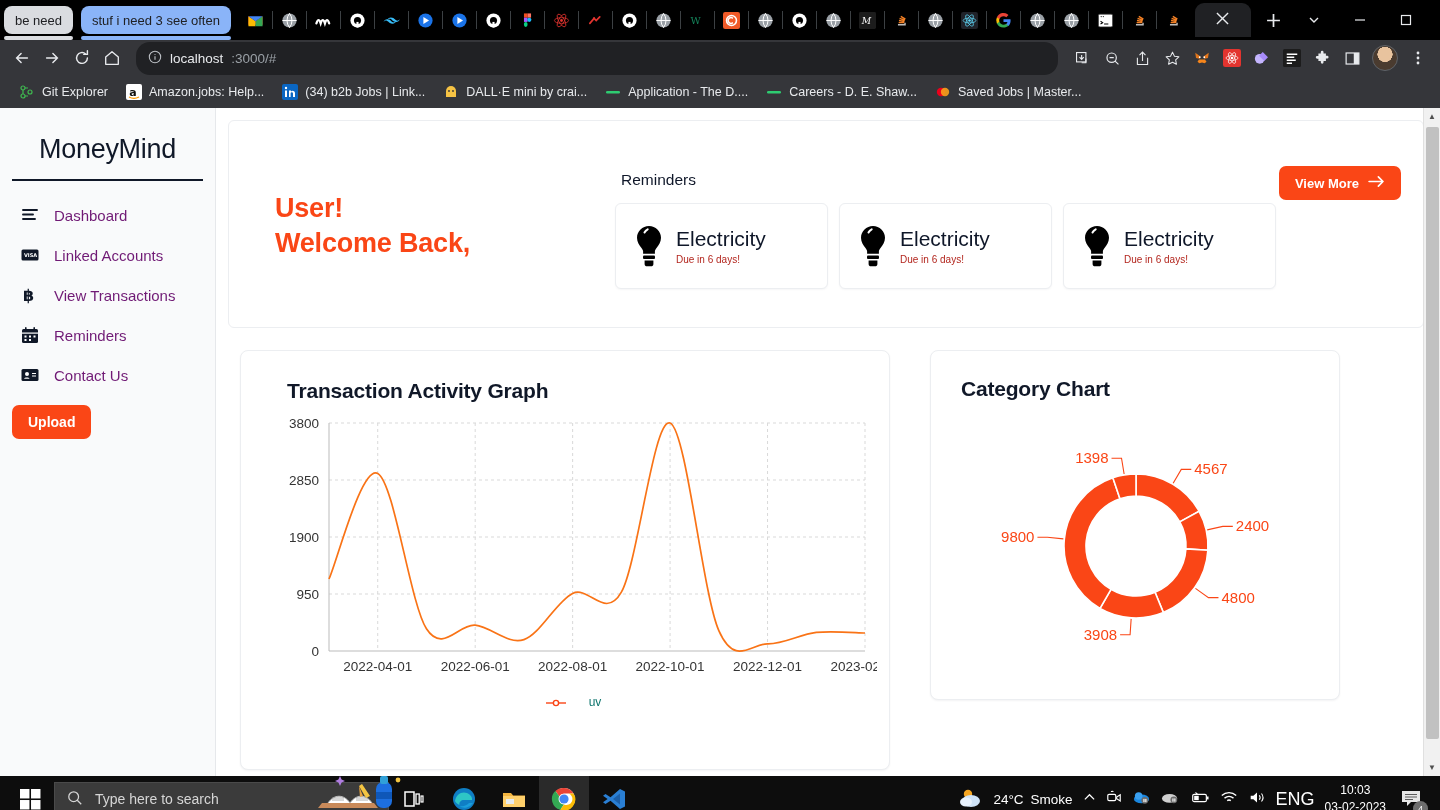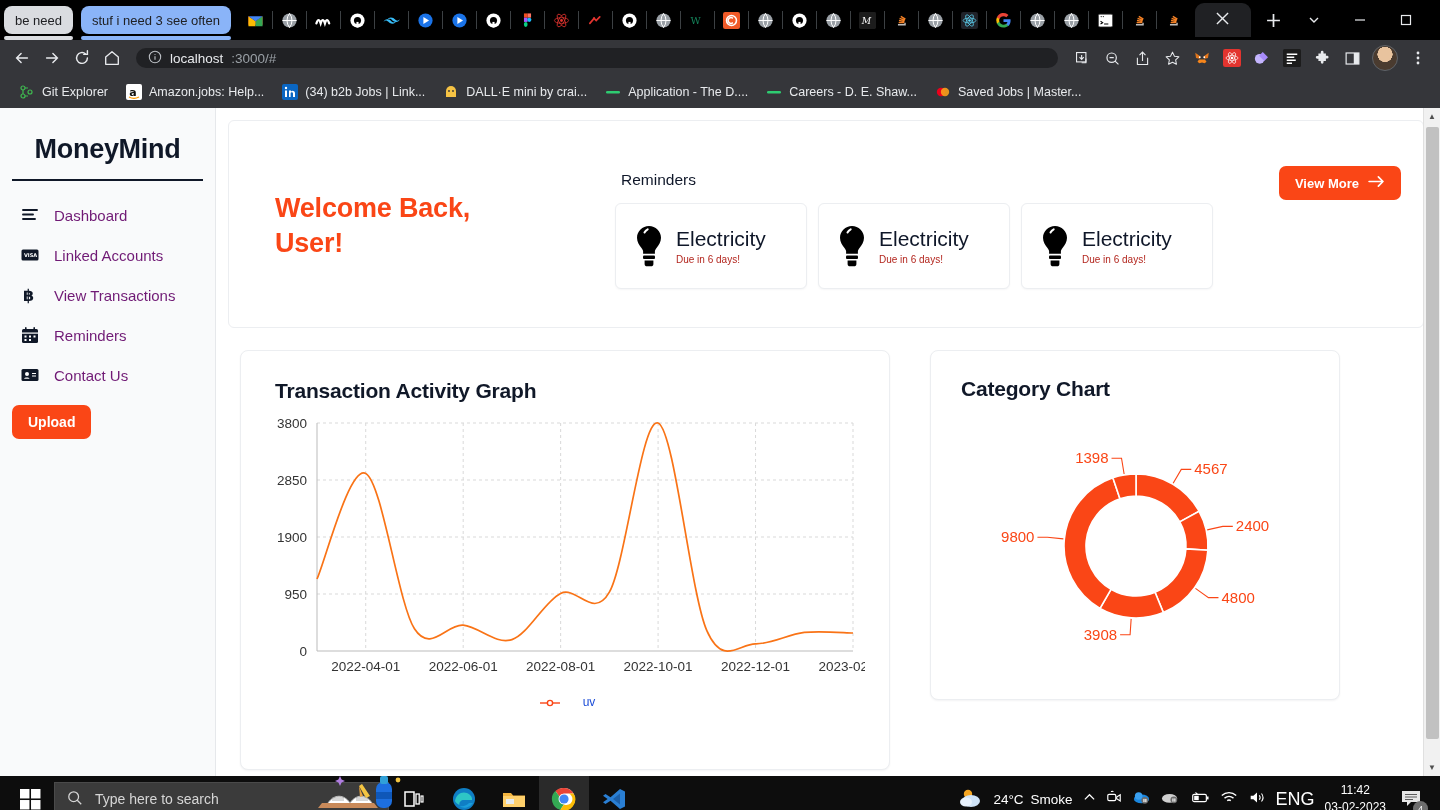--- a/index.html
+++ b/index.html
@@ -57,21 +57,21 @@
 
   .toolbar {
     height: 36px; background: #35363a; display: flex; align-items: center;
     padding: 0 8px; gap: 2px;
   }
   .navbtn {
     width: 28px; height: 28px; display: flex; align-items: center; justify-content: center;
     color: #e8eaed; border-radius: 50%;
   }
   .omnibox {
-    flex: 1; height: 20px; background: #202124; border-radius: 14px;
+    flex: 1; height: 33px; background: #202124; border-radius: 14px;
     display: flex; align-items: center; padding: 0 12px; margin: 0 8px;
     color: #e8eaed; font-size: 13.5px; gap: 8px; min-width: 0;
   }
   .omnibox .host { color: #e8eaed; }
   .omnibox .rest { color: #9aa0a6; }
   .toolbar-right { display: flex; align-items: center; gap: 2px; }
   .ticon {
     width: 28px; height: 28px; display: flex; align-items: center; justify-content: center;
     color: #e8eaed; font-size: 14px;
   }
@@ -94,21 +94,21 @@
   
   .page {
     position: relative;
     height: 668px; background: #fff; display: flex;
   }
   .sidebar {
     width: 216px; background: #f9fafb; border-right: 1px solid #e6e8eb;
     padding: 26px 0 0 0; flex: 0 0 216px;
   }
   .brand {
-    font-size: 27px; font-weight: 700; color: #101828; text-align: center;
+    font-size: 27px; font-weight: 400; color: #101828; text-align: center;
     letter-spacing: -0.3px; padding-bottom: 14px;
   }
   .brand-rule { height: 2px; background: #101828; margin: 0 12px 14px 12px; }
   .navitem {
     display: flex; align-items: center; gap: 14px;
     padding: 10px 0 10px 20px; font-size: 15px; color: #701a75; font-weight: 500;
   }
   .navico { width: 20px; height: 20px; flex: 0 0 20px; display: block; }
   .upload-btn {
     margin: 10px 0 0 12px; background: #fa4616; color: #fff; border: none;
@@ -133,42 +133,42 @@
   .viewmore {
     position: absolute; right: 22px; top: 45px; background: #fa4616; color: #fff;
     border: none; border-radius: 7px; padding: 9px 16px; font-size: 13px; font-weight: 700;
     display: flex; align-items: center; gap: 9px; font-family: "Liberation Sans", sans-serif;
     cursor: pointer;
   }
   .rem-row {
     position: absolute; left: 386px; top: 82px; display: flex; gap: 11px;
   }
   .rem-card {
-    width: 192px; height: 86px; border: 1px solid #eceef1; border-radius: 6px;
+    width: 213px; height: 86px; border: 1px solid #eceef1; border-radius: 6px;
     background: #fff; display: flex; align-items: center; gap: 10px; padding: 12px 16px;
     box-shadow: 0 1px 2px rgba(16,24,40,.04);
   }
   .bulb { width: 34px; height: 44px; flex: 0 0 34px; }
   .rem-txt .title { font-size: 21px; color: #0f1729; line-height: 1.1; }
   .rem-txt .due { font-size: 10px; color: #b3261e; margin-top: 4px; }
 
   .charts-row { display: flex; gap: 0; padding: 22px 16px 0 24px; }
   .chart-card {
     border: 1px solid #eceef1; border-radius: 8px; background: #fff;
     box-shadow: 0 1px 2px rgba(16,24,40,.05);
   }
-  .chart-card.line { width: 650px; height: 420px; padding: 28px 0 0 4px; }
+  .chart-card.line { width: 650px; height: 420px; padding: 28px 0 0 16px; }
   .chart-card.pie  { width: 410px; height: 350px; margin-left: 40px; padding: 26px 0 0 0; }
   .card-title {
     font-size: 21px; font-weight: 700; color: #101828; padding-left: 30px;
     letter-spacing: -0.2px;
   }
   .legend {
     display: flex; align-items: center; justify-content: center; gap: 22px;
-    font-size: 12px; color: #1d4ed8; margin-top: -2px;
+    font-size: 12px; color: #0f766e; margin-top: -2px;
   }
   .legend-mark { width: 22px; height: 10px; display: block; }
 
   .scrollbar {
     position: absolute; right: 0; top: 0; width: 17px; height: 668px;
     background: #f1f1f1; border-left: 1px solid #e0e0e0;
   }
   .sb-arrow {
     height: 17px; display: flex; align-items: center; justify-content: center;
     color: #505050; font-size: 8px;
@@ -685,22 +685,22 @@
         <span>Contact Us</span>
       </div>
 
       <button class="upload-btn">Upload</button>
     </div>
 
     <div class="content">
 
       <div class="top-card">
         <div class="welcome">
+          <div>User!</div>
           <div>Welcome Back,</div>
-          <div>User!</div>
         </div>
 
         <div class="rem-label">Reminders</div>
 
         <button class="viewmore">
           <span>View More</span>
           <span><svg width="17" height="13" viewBox="0 0 18 14">
                 <path d="M1 7h15M11 2l5 5-5 5" stroke="#fff" stroke-width="1.8" fill="none" stroke-linecap="round" stroke-linejoin="round"></path>
               </svg></span>
         </button>
@@ -941,21 +941,21 @@
             <path d="M2 5.2a12 12 0 0116 0" stroke="#fff" stroke-width="1.5" fill="none"></path>
             <path d="M5 8.2a8 8 0 0110 0" stroke="#fff" stroke-width="1.5" fill="none"></path>
             <path d="M8 11a3.6 3.6 0 014 0" stroke="#fff" stroke-width="1.5" fill="none"></path>
           </svg></span>
       <span><svg width="18" height="15" viewBox="0 0 20 15">
             <path d="M3 5.5h3l4-3.5v11l-4-3.5H3z" fill="#fff"></path>
             <path d="M12.5 5a4 4 0 010 5M15 3a7.5 7.5 0 010 9" stroke="#fff" stroke-width="1.2" fill="none"></path>
           </svg></span>
       <span style="font-size:18px;">ENG</span>
       <div class="clock">
-        <div>11:42</div>
+        <div>10:03</div>
         <div>03-02-2023</div>
       </div>
       <div class="notif">
         <svg width="22" height="22" viewBox="0 0 22 22">
             <path d="M2 3h18v11h-9l-4 4v-4H2z" fill="#e8e8e8"></path>
             <g stroke="#5c5c5c" stroke-width="1.2">
               <path d="M5 6.5h12M5 9h12M5 11.5h8"></path>
             </g>
           </svg>
         <span class="notif-badge">4</span>

